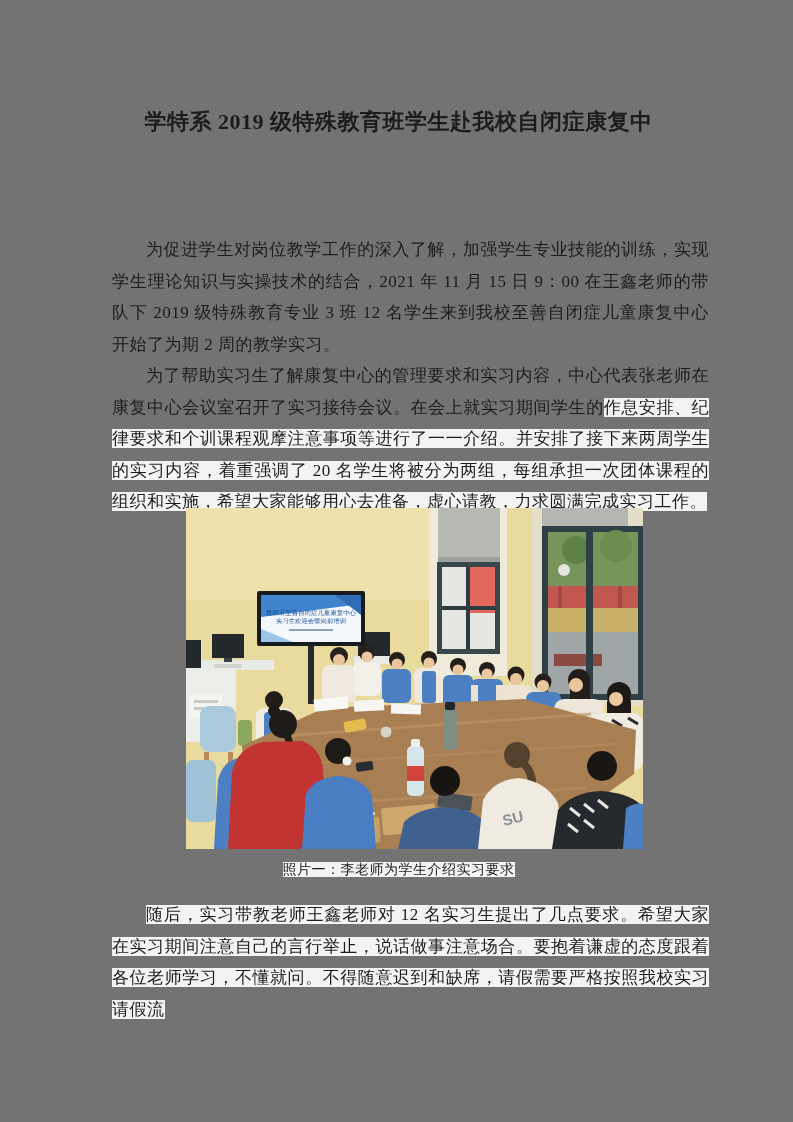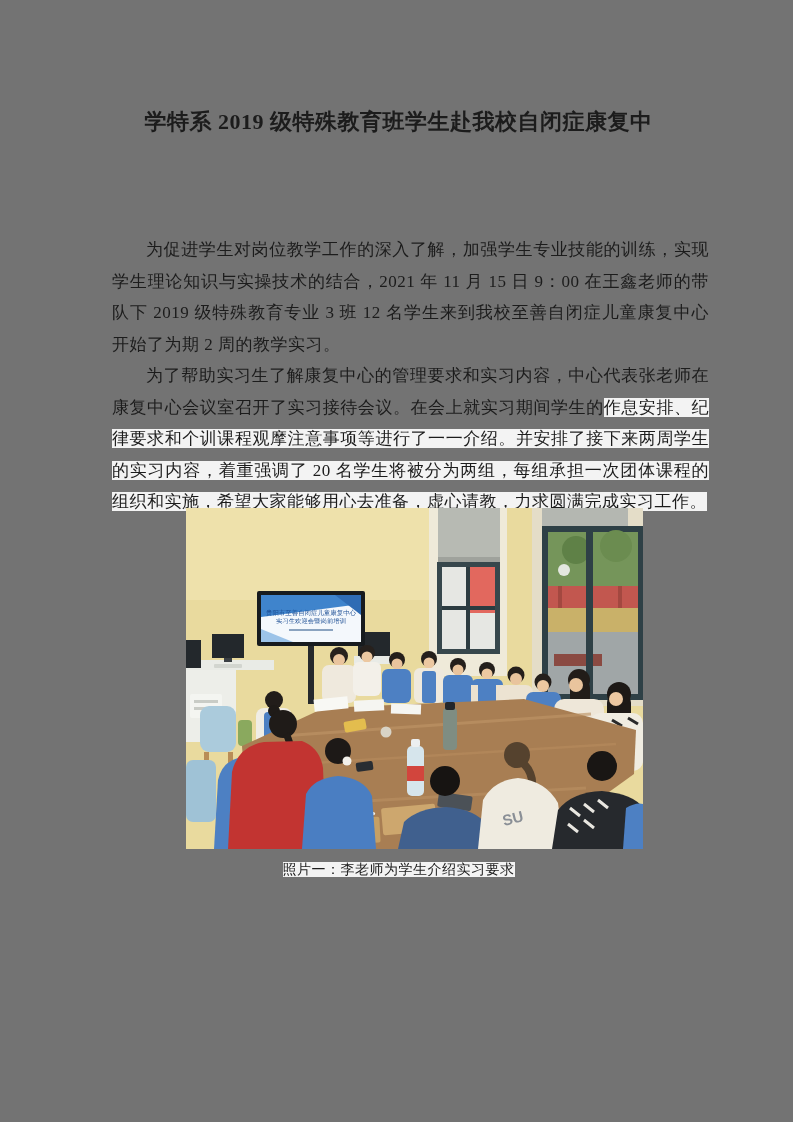--- a/index.html
+++ b/index.html
@@ -209,14 +209,15 @@
         <circle cx="416" cy="258" r="15" fill="#191614"></circle>
         <path d="M366,341 L372,302 Q386,284 416,283 Q448,286 457,300 L457,341 Z" fill="#26292d"></path>
         <path d="M384,300 l10,8 m4,-12 l10,8 m4,-12 l10,8 m-40,16 l10,8 m6,-12 l10,8" stroke="#e8e6e0" stroke-width="3" fill="none"></path>
         <path d="M437,341 L440,300 Q450,294 457,296 L457,341 Z" fill="#4d80c3"></path>
       </g>
     </svg>
   </figure>
 
   <div class="caption"><span class="hl">照片一：李老师为学生介绍实习要求</span></div>
 
+  <p class="para p3"><span class="hl">随后，实习带教老师王鑫老师对 12 名实习生提出了几点要求。希望大家在实习期间注意自己的言行举止，说话做事注意场合。要抱着谦虚的态度跟着各位老师学习，不懂就问。不得随意迟到和缺席，请假需要严格按照我校实习请假流</span></p>
 
 </div>
 
 </body></html>

